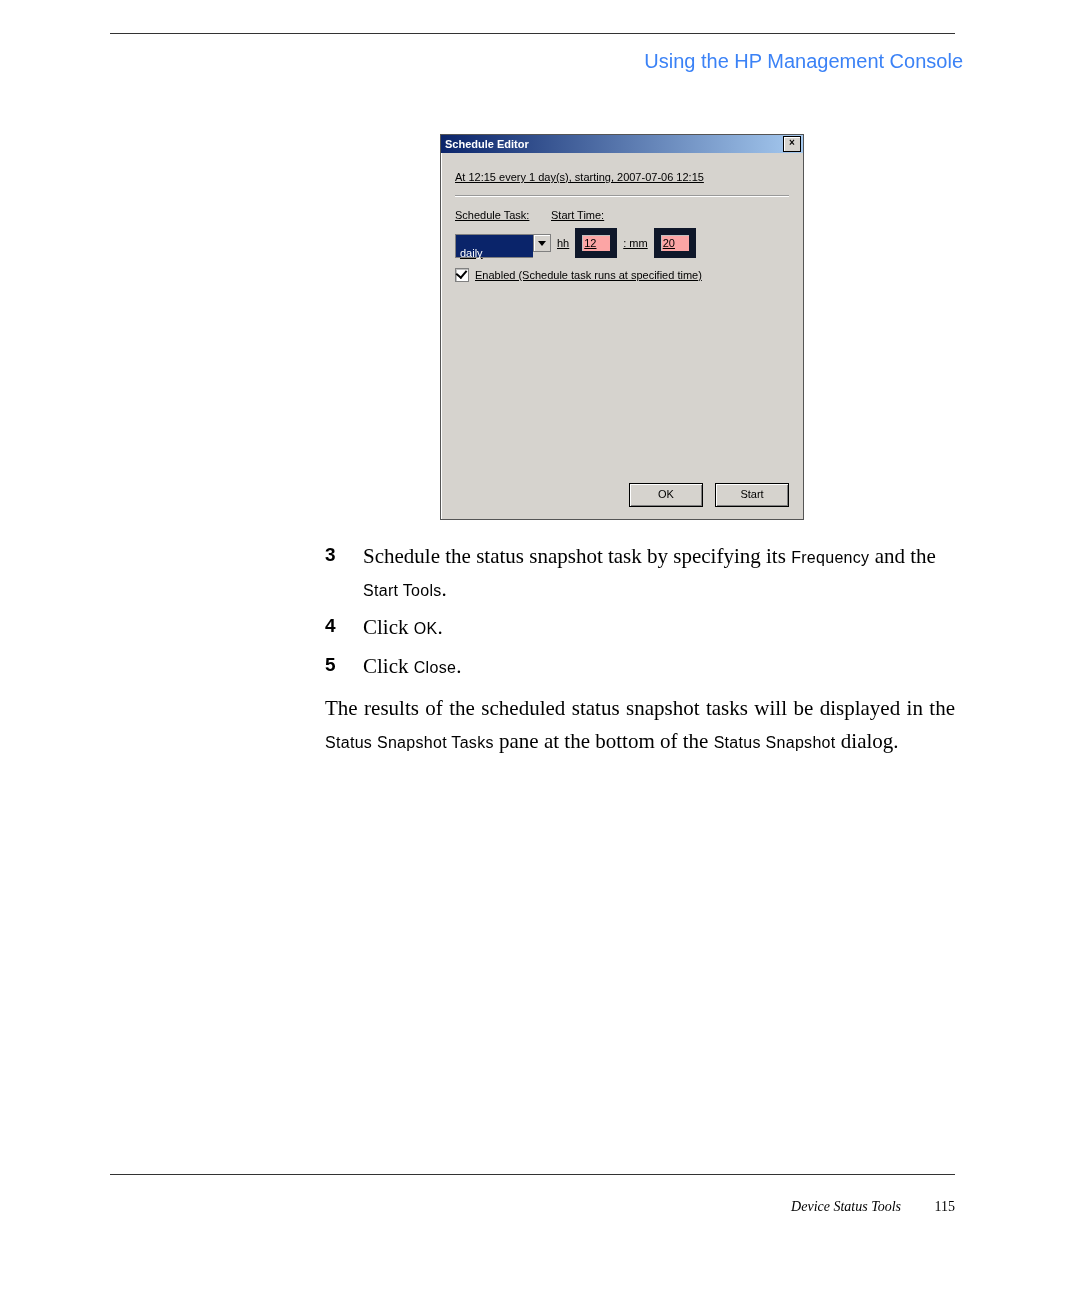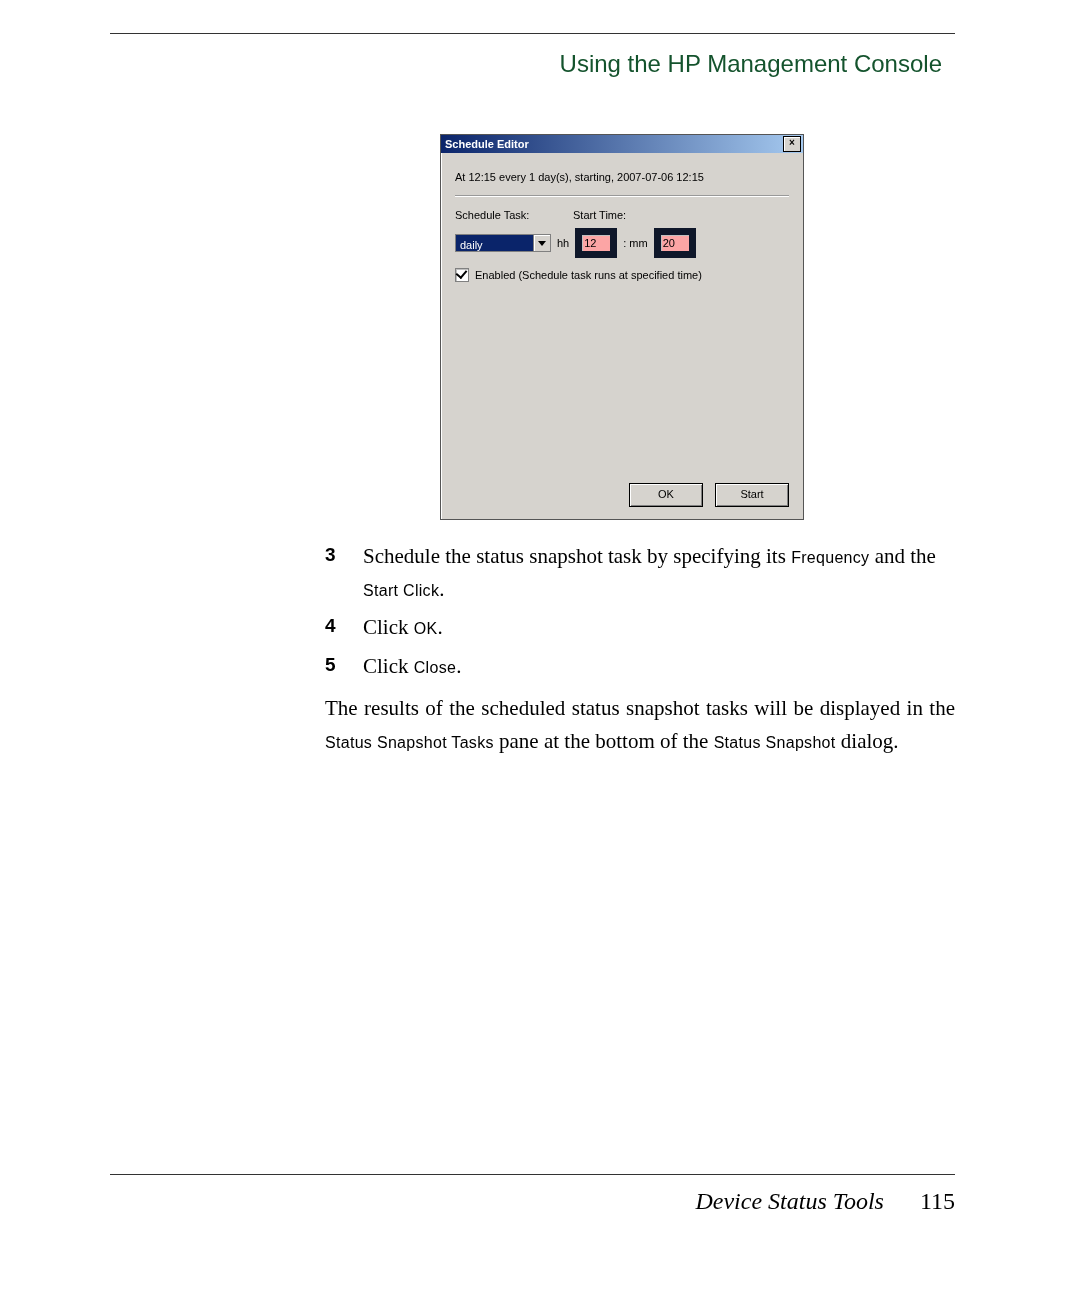--- a/index.html
+++ b/index.html
@@ -17,25 +17,25 @@
   }
   .top-rule {
     position: absolute;
     left: 110px;
     right: 125px;
     top: 33px;
     border-top: 1px solid #333;
   }
   .running-head {
     position: absolute;
-    right: 138px;
+    right: 117px;
     top: 50px;
     font-family: "Segoe UI", Arial, sans-serif;
-    font-size: 24px;
-    color: #14532d;
+    font-size: 20px;
+    color: #3b82f6;
   }
   
   .dialog {
     position: absolute;
     left: 440px;
     top: 134px;
     width: 362px;
     height: 384px;
     background: #d6d3ce;    
     border: 1px solid #555;
@@ -63,50 +63,50 @@
     box-shadow: 1px 1px 0 #fff inset;
     color: #000;
     font-family: Arial, sans-serif;
     font-weight: bold;
     font-size: 10px;
     line-height: 12px;
     text-align: center;
   }
   .dlg-body {
     padding: 10px 14px 10px 14px;
+    text-decoration: underline;
   }
   .summary-line {
     margin: 8px 0 12px 0;
   }
   .thin-rule {
     border-top: 1px solid #999;
     box-shadow: 0 1px 0 #fff;
     margin: 6px 0 10px 0;
   }
   .row-labels {
     display: flex;
-    gap: 22px;
   }
   .row-controls {
     display: flex;
     align-items: center;
     gap: 6px;
     margin-top: 4px;
   }
   .combo {
     display: flex;
     align-items: stretch;
     width: 96px;
     height: 18px;
   }
   .combo-field {
     flex: 1;
     background: #0a246a;
     color: #fff;
-    padding: 3px 4px;
+    padding: 11px 4px;
     border: 1px solid #808080;
     border-right: none;
     line-height: 14px;
   }
   .combo-btn {
     width: 16px;
     background: #d6d3ce;
     border: 1px solid #808080;
     box-shadow: 1px 1px 0 #fff inset;
     display: flex;
@@ -247,21 +247,21 @@
     position: absolute;
     left: 110px;
     right: 125px;
     bottom: 136px;
     border-top: 1px solid #333;
   }
   .footer {
     position: absolute;
     right: 125px;
     bottom: 96px;
-    font-size: 24px;
+    font-size: 14px;
     font-style: italic;
   }
   .footer .pnum {
     font-style: normal;
     margin-left: 30px;
   }
 </style>
 </head>
 <body>
 
@@ -306,21 +306,21 @@
     <div class="btn-row">
       <div class="btn">OK</div>
       <div class="btn">Start</div>
     </div>
   </div>
 
   <div class="body-text">
     <div class="step">
       <div class="step-num">3</div>
       <div class="step-body">
-        <span>Schedule the status snapshot task by specifying its </span><span class="ui-term">Frequency</span><span> and the </span><span class="ui-term">Start Click</span><span>.</span>
+        <span>Schedule the status snapshot task by specifying its </span><span class="ui-term">Frequency</span><span> and the </span><span class="ui-term">Start Tools</span><span>.</span>
       </div>
     </div>
     <div class="step">
       <div class="step-num">4</div>
       <div class="step-body">
         <span>Click </span><span class="ui-term">OK</span><span>.</span>
       </div>
     </div>
     <div class="step">
       <div class="step-num">5</div>

